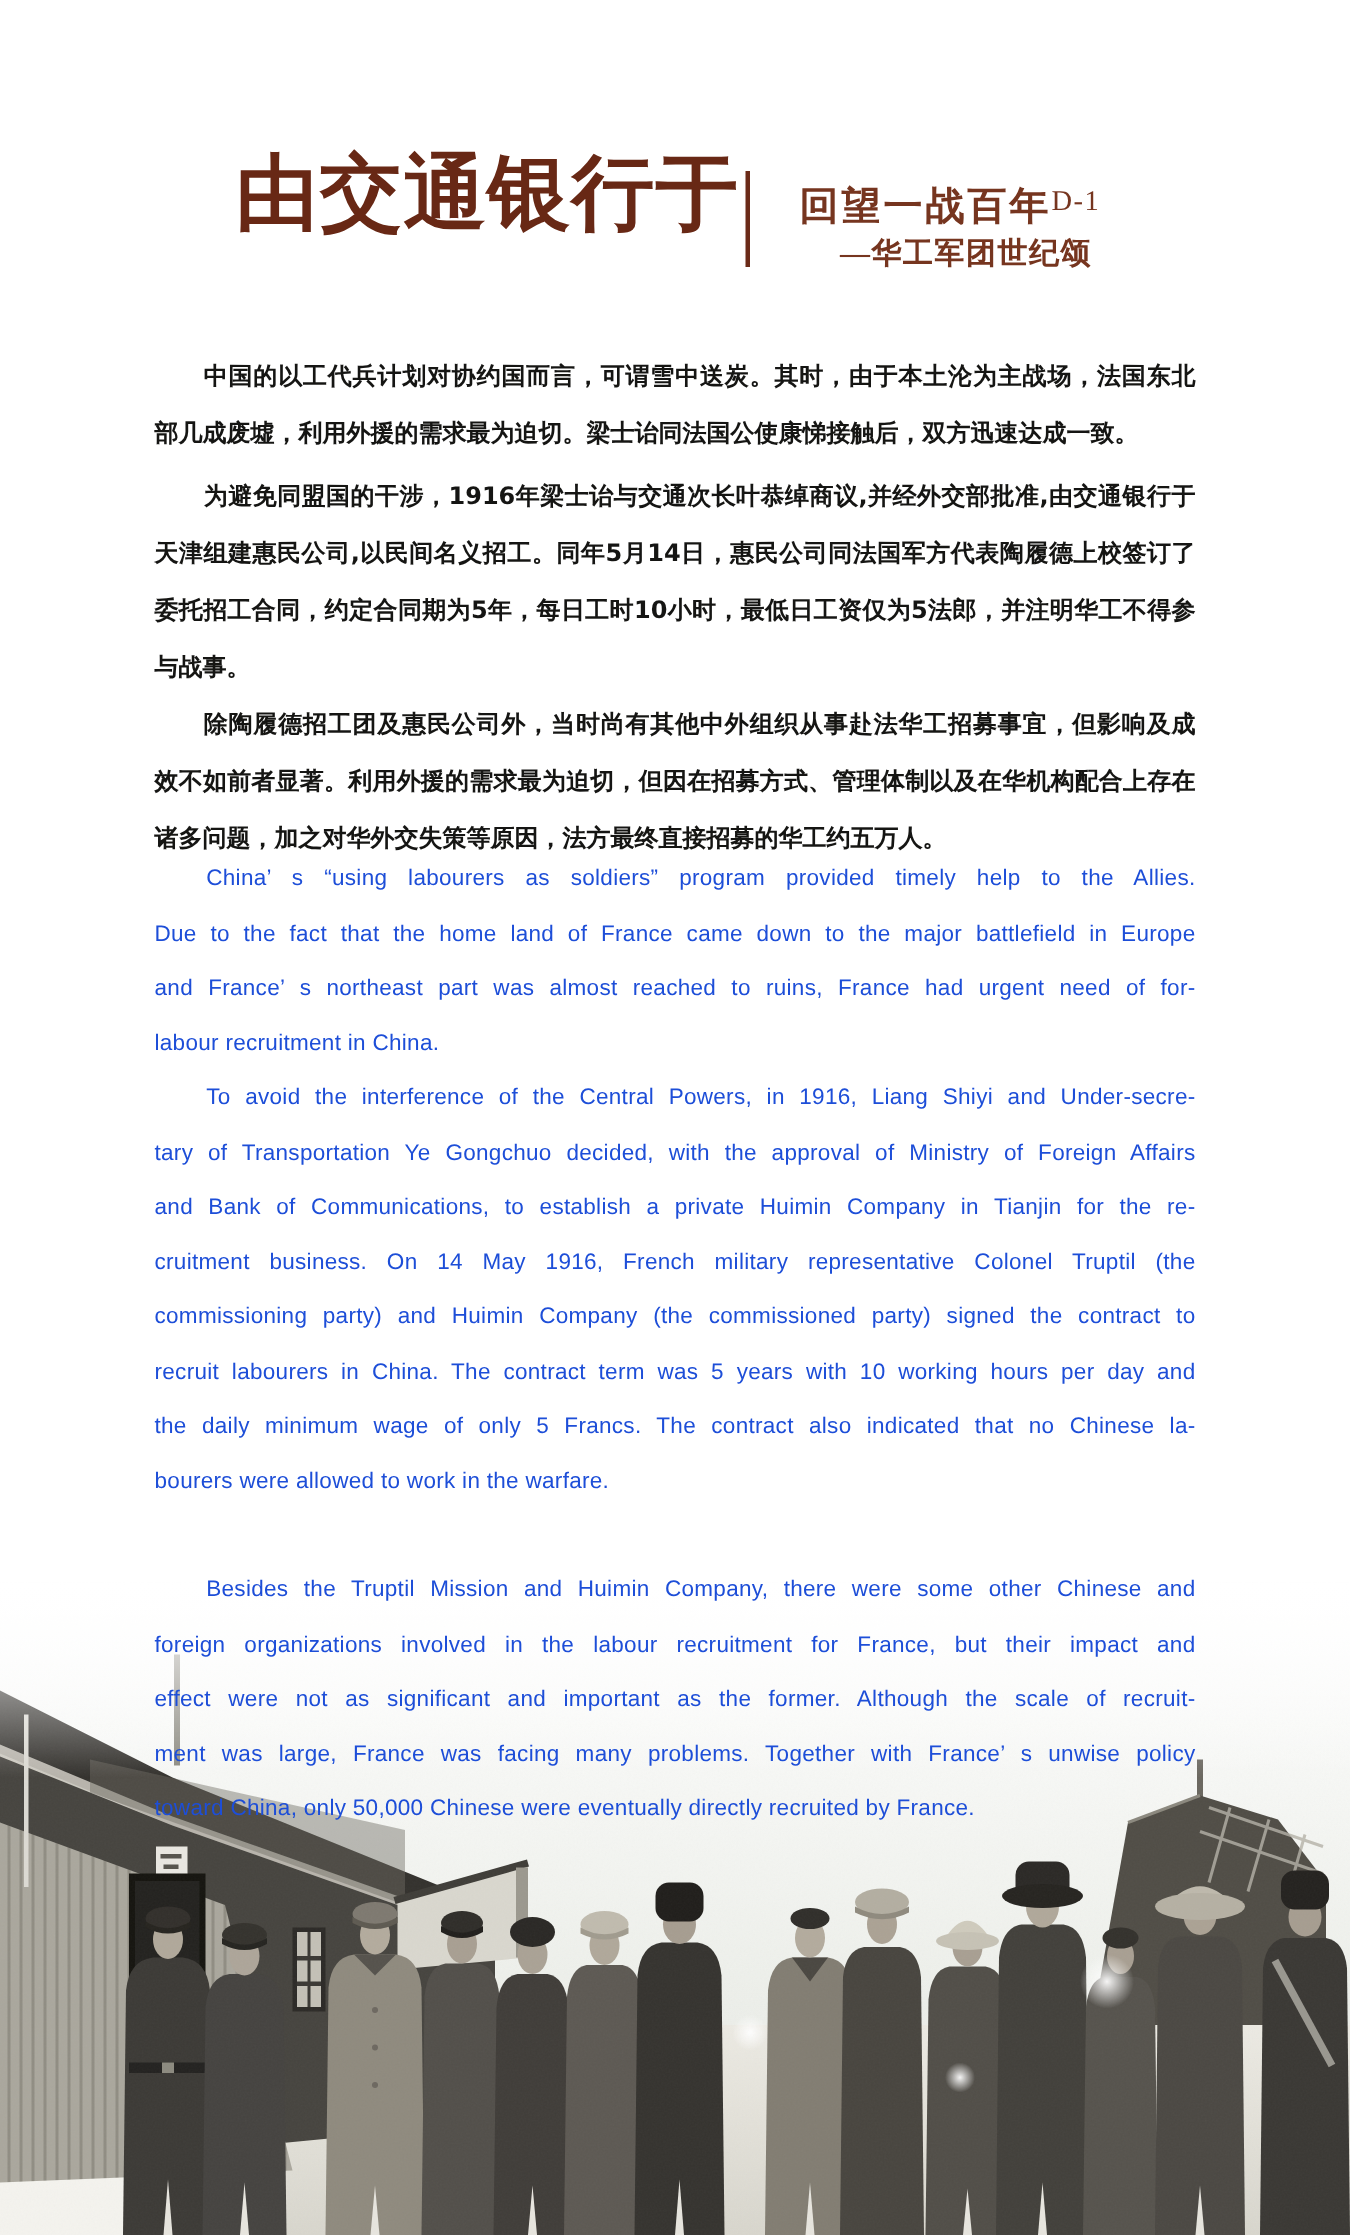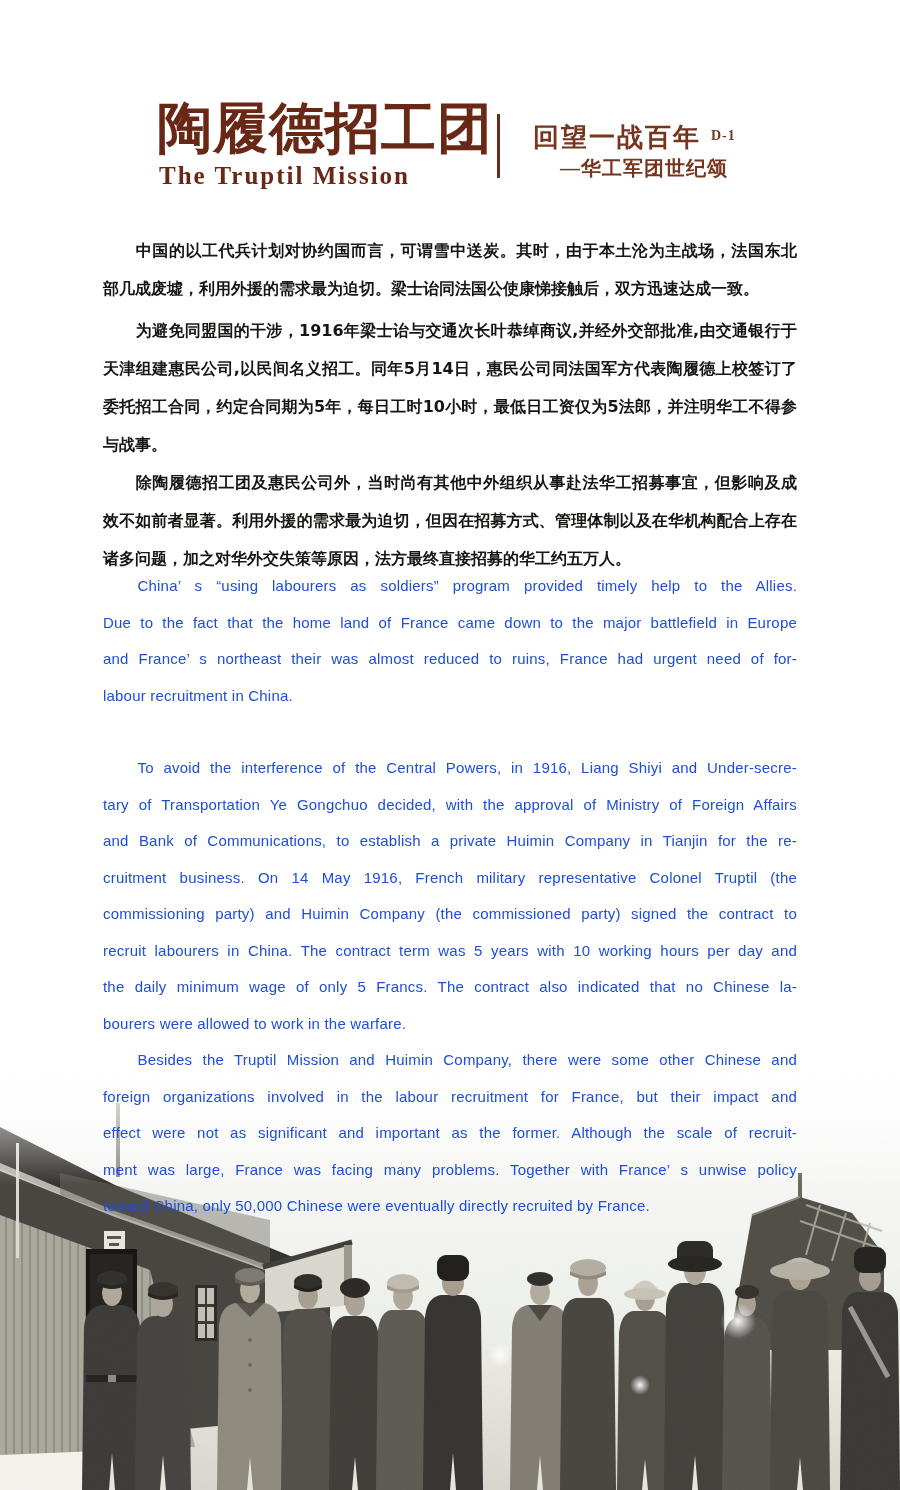--- a/index.html
+++ b/index.html
@@ -6,45 +6,44 @@
   .page{position:relative;width:900px;height:1490px;background:#ffffff;overflow:hidden;
         font-family:"Liberation Sans","DejaVu Sans",sans-serif;}
   
   .title-cn{position:absolute;left:157px;top:92px;font-family:"Liberation Serif","DejaVu Serif",serif;
             font-size:55px;font-weight:700;letter-spacing:1px;color:#682815;white-space:nowrap;}
   .title-en{position:absolute;left:159px;top:162px;font-family:"Liberation Serif","DejaVu Serif",serif;
             font-size:25px;font-weight:700;letter-spacing:2px;color:#682815;white-space:nowrap;}
   .hdr-divider{position:absolute;left:497px;top:114px;width:3px;height:64px;background:#6b2a18;}
   .series-1{position:absolute;left:533px;top:120px;font-family:"Liberation Serif","DejaVu Serif",serif;
             font-size:26px;font-weight:700;color:#76351f;white-space:nowrap;letter-spacing:2px;}
-  .series-code{font-size:14px;font-weight:700;letter-spacing:1px;vertical-align:6px;margin-left:10px;color:#76351f;}
+  .series-code{font-size:19px;font-weight:400;letter-spacing:1px;vertical-align:6px;color:#76351f;}
   .series-2{position:absolute;left:560px;top:155px;font-family:"Liberation Serif","DejaVu Serif",serif;
             font-size:20px;font-weight:700;color:#76351f;white-space:nowrap;letter-spacing:1px;}
   
   .para{position:absolute;left:103px;width:694px;z-index:3;}
   .cn{font-family:"DejaVu Sans","Liberation Sans",sans-serif;font-weight:700;
       font-size:16px;line-height:38px;color:#151513;}
   .en{font-family:"Liberation Sans","DejaVu Sans",sans-serif;font-weight:400;
       font-size:15px;line-height:36.5px;color:#1d4ed8;letter-spacing:0.2px;}
   .line{text-align:justify;text-align-last:justify;}
   .line.last-line{text-align-last:left;}
   .cn .line.first-line{text-indent:2.05em;}
   .en .line.first-line{text-indent:2.3em;}
   #cn-p1{top:232px;} #cn-p2{top:312px;} #cn-p3{top:464px;}
-  #en-p1{top:568px;} #en-p2{top:750px;} #en-p3{top:1042px;}
+  #en-p1{top:568px;} #en-p2{top:714px;} #en-p3{top:1042px;}
   
   .photo{position:absolute;left:0;top:1055px;z-index:1;display:block;}
 </style>
 </head>
 <body>
 
 <div class="page">
 
-  <div class="title-cn">陶履德招工团</div>
-  <div class="title-en">The Truptil Mission</div>
+  <div class="title-cn">由交通银行于</div>
   <div class="hdr-divider"></div>
   <div class="series-1"><span>回望一战百年</span><span class="series-code">D-1</span></div>
   <div class="series-2">—华工军团世纪颂</div>
 
   <div class="para cn" id="cn-p1">
 
   <div class="line first-line">中国的以工代兵计划对协约国而言，可谓雪中送炭。其时，由于本土沦为主战场，法国东北</div>
       <div class="line last-line">部几成废墟，利用外援的需求最为迫切。梁士诒同法国公使康悌接触后，双方迅速达成一致。</div>
     </div>
   <div class="para cn" id="cn-p2">
@@ -57,21 +56,21 @@
   <div class="para cn" id="cn-p3">
 
   <div class="line first-line">除陶履德招工团及惠民公司外，当时尚有其他中外组织从事赴法华工招募事宜，但影响及成</div>
       <div class="line">效不如前者显著。利用外援的需求最为迫切，但因在招募方式、管理体制以及在华机构配合上存在</div>
       <div class="line last-line">诸多问题，加之对华外交失策等原因，法方最终直接招募的华工约五万人。</div>
     </div>
   <div class="para en" id="en-p1">
 
   <div class="line first-line">China’ s “using labourers as soldiers” program provided timely help to the Allies.</div>
       <div class="line">Due to the fact that the home land of France came down to the major battlefield in Europe</div>
-      <div class="line">and France’ s northeast their was almost reduced to ruins, France had urgent need of for-</div>
+      <div class="line">and France’ s northeast part was almost reached to ruins, France had urgent need of for-</div>
       <div class="line last-line">labour recruitment in China.</div>
     </div>
   <div class="para en" id="en-p2">
 
   <div class="line first-line">To avoid the interference of the Central Powers, in 1916, Liang Shiyi and Under-secre-</div>
       <div class="line">tary of Transportation Ye Gongchuo decided, with the approval of Ministry of Foreign Affairs</div>
       <div class="line">and Bank of Communications, to establish a private Huimin Company in Tianjin for the re-</div>
       <div class="line">cruitment business. On 14 May 1916, French military representative Colonel Truptil (the</div>
       <div class="line">commissioning party) and Huimin Company (the commissioned party) signed the contract to</div>
       <div class="line">recruit labourers in China. The contract term was 5 years with 10 working hours per day and</div>

